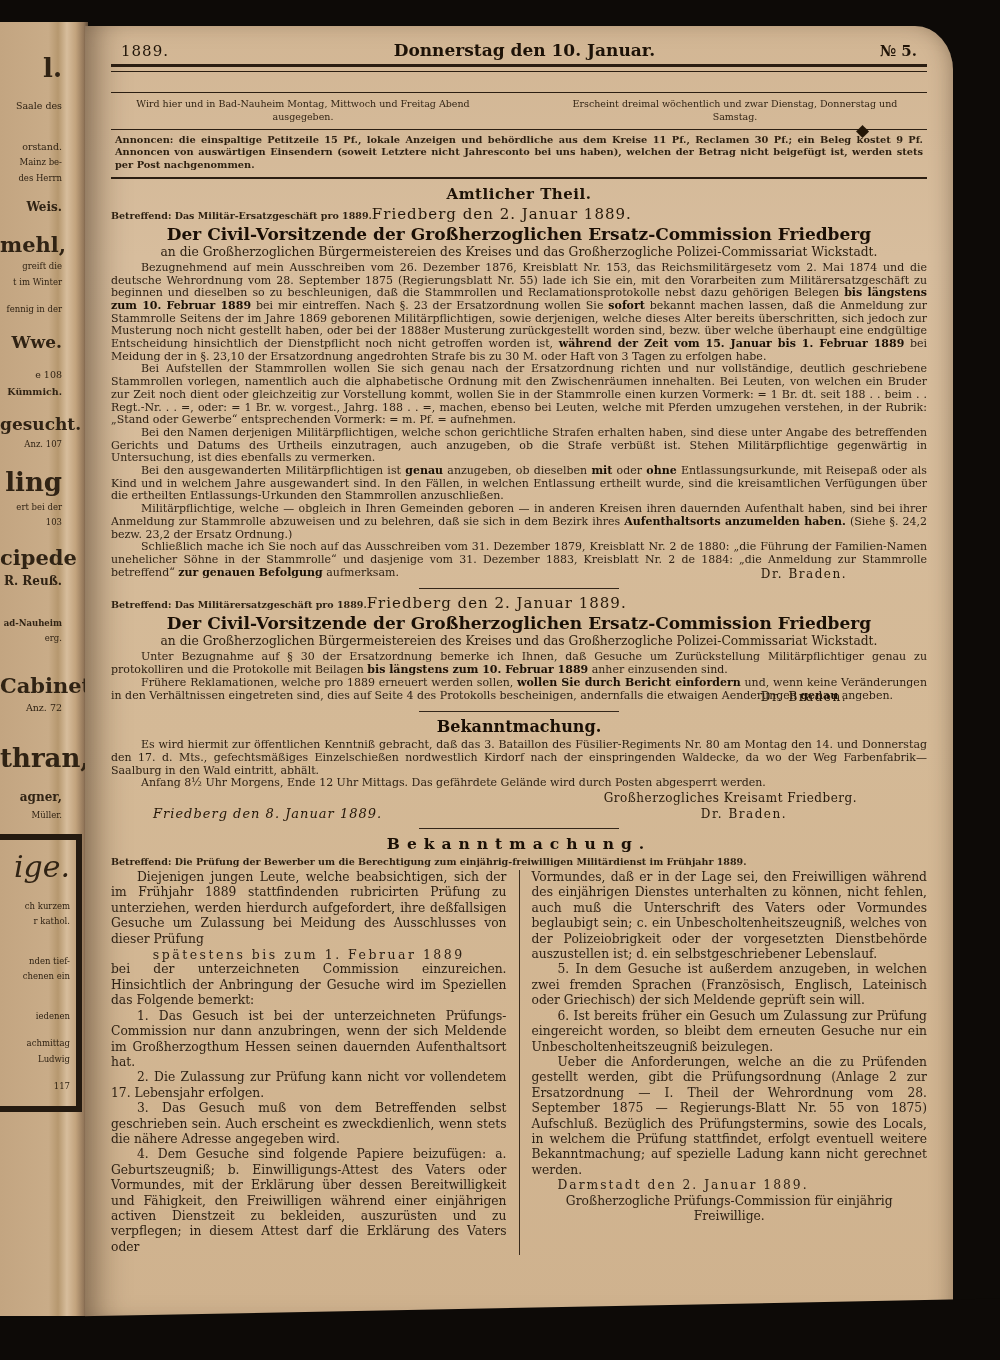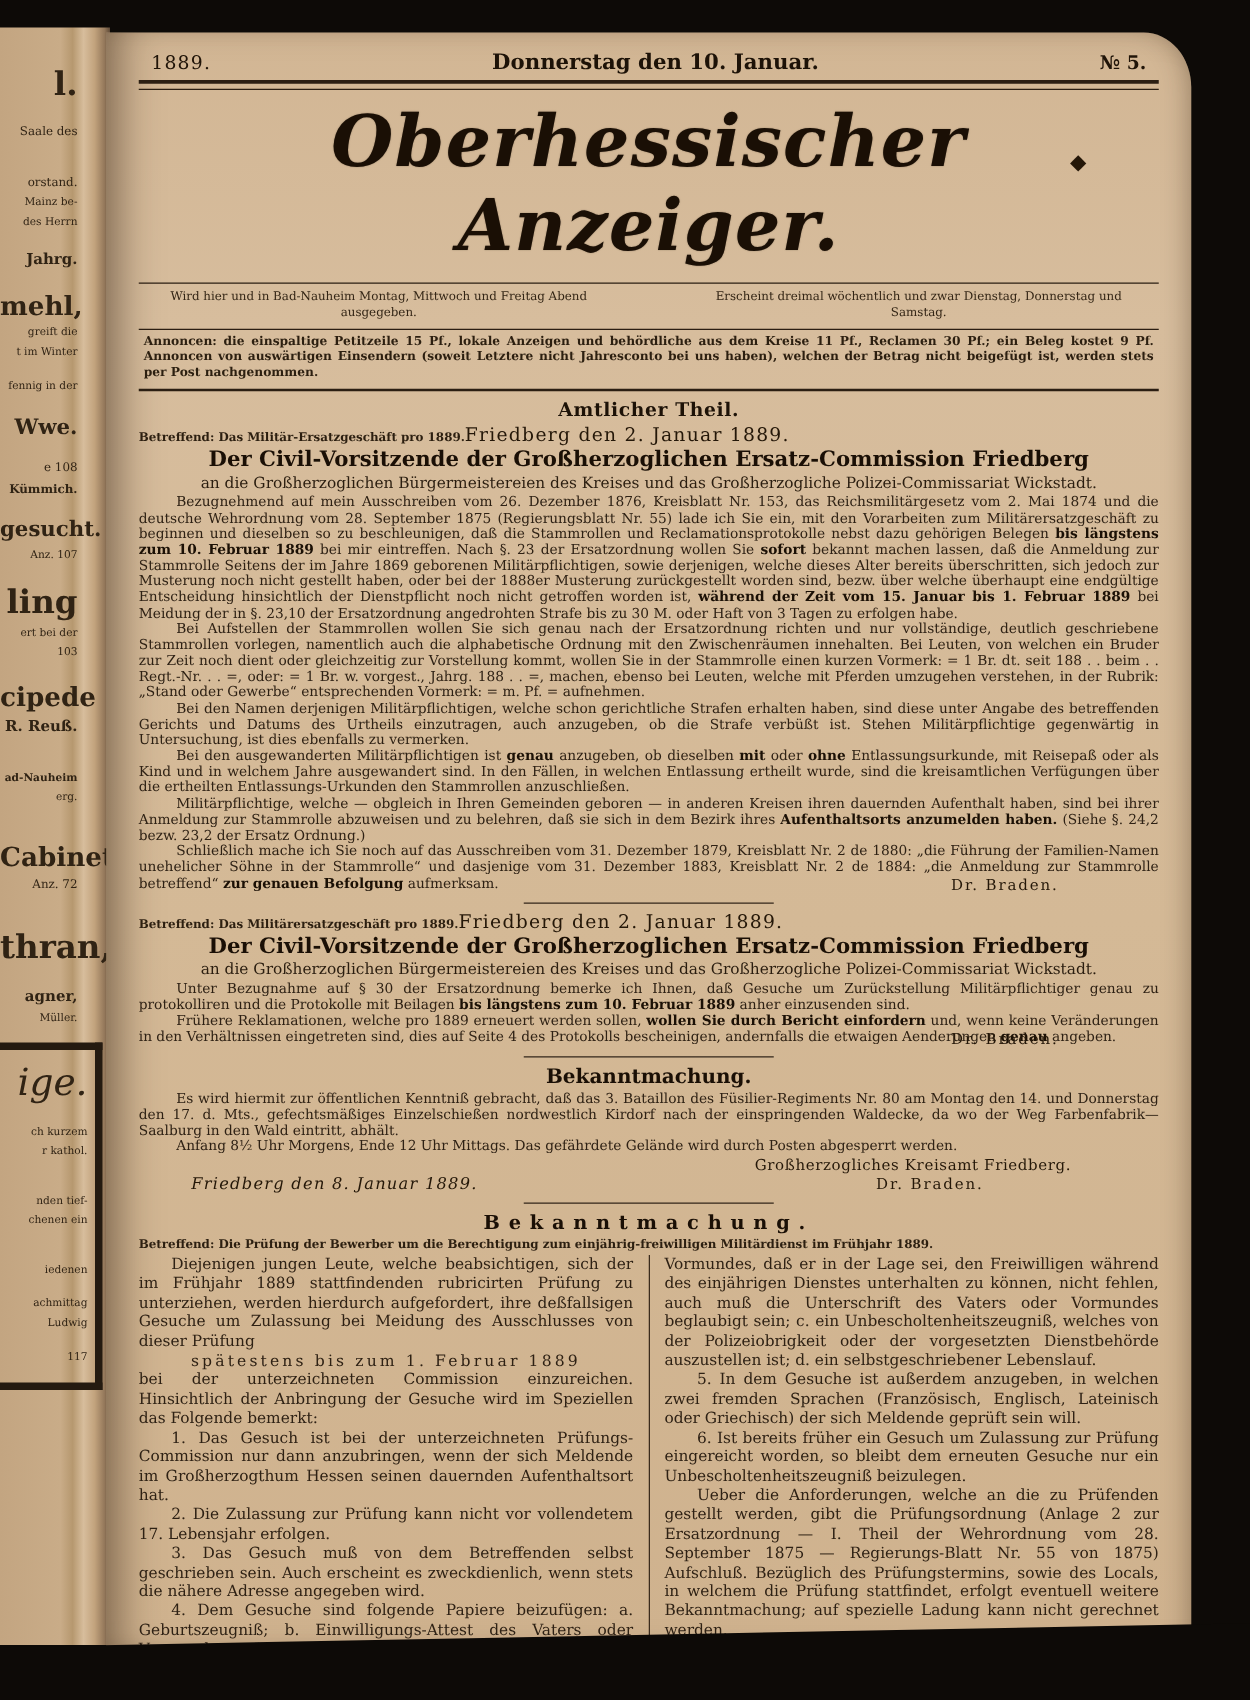--- a/index.html
+++ b/index.html
@@ -114,21 +114,21 @@
 </head>
 <body>
 
 <div class="strip">
   <div class="strip-inner">
       <div class="frag xxl">l.</div>
       <div class="frag s gap">Saale des</div>
       <div class="frag s gap2">orstand.</div>
       <div class="frag xs">Mainz be-</div>
       <div class="frag xs">des Herrn</div>
-      <div class="frag m b gap">Jahrg.</div>
+      <div class="frag m b gap">Weis.</div>
       <div class="frag xl gap">mehl,</div>
       <div class="frag xs">greift die</div>
       <div class="frag xs">t im Winter</div>
       <div class="frag xs gap">fennig in der</div>
       <div class="frag l gap">Wwe.</div>
       <div class="frag s gap">e     108</div>
       <div class="frag s b">Kümmich.</div>
       <div class="frag l gap">gesucht.</div>
       <div class="frag xs">Anz.   107</div>
       <div class="frag xxl gap">ling</div>
@@ -160,21 +160,20 @@
 <div class="page">
 
   <div class="hdr">
     <span class="yr">1889.</span>
     <span class="dt">Donnerstag den 10. Januar.</span>
     <span class="no">№ 5.</span>
   </div>
   <div class="double-rule"></div>
 
   <div class="masthead">
-    <div class="ttl">Oberhessischer Anzeiger.</div>
     <span class="orn">◆</span>
   </div>
 
   <div class="infobar">
     <div class="cell side">Wird hier und in Bad-Nauheim Montag, Mittwoch und Freitag Abend ausgegeben.</div>
     <div class="cell side">Erscheint dreimal wöchentlich und zwar Dienstag, Donnerstag und Samstag.</div>
   </div>
 
   <div class="annoncen">Annoncen: die einspaltige Petitzeile 15 Pf., lokale Anzeigen und behördliche aus dem Kreise 11 Pf., Reclamen 30 Pf.; ein Beleg kostet 9 Pf.  Annoncen von auswärtigen Einsendern (soweit Letztere nicht Jahresconto bei uns haben), welchen der Betrag nicht beigefügt ist, werden stets per Post nachgenommen.</div>
 

